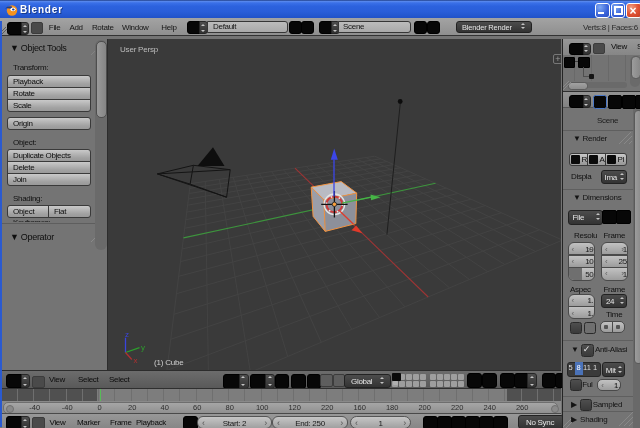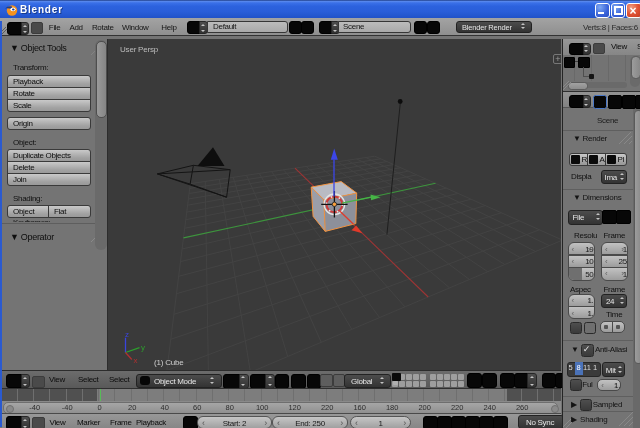--- a/index.html
+++ b/index.html
@@ -191,25 +191,20 @@
 </svg>
 <div style="position:absolute;left:445px;top:15px;width:8px;height:8px;border:1px solid #777;border-radius:2px;color:#999;font-size:9px;line-height:8px;text-align:center">+</div>
 </div>
 <div class="abs" id="hdr3d">
 <div class="blackbox" style="left:4px;top:3px;width:15px;height:12px;border-radius:3px 0 0 3px"></div>
 <div class="spin" style="left:19px;top:3px;width:7px;height:12px"></div>
 <div class="sq" style="left:29.5px;top:4.5px;width:11px;height:10px"></div>
 <div class="lbl" style="left:47px;top:4px;color:#0c0c0c">View</div>
 <div class="lbl" style="left:76px;top:4px;color:#0c0c0c">Select</div>
 <div class="lbl" style="left:107px;top:4px;color:#0c0c0c">Select</div>
-<div class="ddark" style="left:134px;top:2.5px;width:84px;height:12px">
-      <div class="blackbox" style="left:3px;top:1.5px;width:10px;height:9px;border:none"></div>
-      <span style="position:absolute;left:17px;top:2px;font-size:8px;letter-spacing:-0.3px">Object Mode</span>
-      <div class="spin" style="left:71px;top:0.5px;width:8px;height:10px;border:none;background:none"></div>
-    </div>
 <div class="blackbox" style="left:220.5px;top:2.5px;width:16px;height:13px;border-radius:3px 0 0 3px"></div>
 <div class="spin" style="left:236.5px;top:2.5px;width:8px;height:13px"></div>
 <div class="blackbox" style="left:248px;top:2.5px;width:15px;height:13px;border-radius:3px 0 0 3px"></div>
 <div class="spin" style="left:263px;top:2.5px;width:8px;height:13px"></div>
 <div class="blackbox" style="left:272.5px;top:2.5px;width:12px;height:13px"></div>
 <div class="blackbox" style="left:288.5px;top:2.5px;width:13px;height:13px"></div>
 <div class="blackbox" style="left:304.5px;top:2.5px;width:12px;height:13px"></div>
 <div class="sq" style="left:318px;top:3px;width:11px;height:11px;background:#5e5e5e"></div>
 <div class="sq" style="left:330.5px;top:3px;width:10px;height:11px;background:#5e5e5e"></div>
 <div class="ddark" style="left:342px;top:2.5px;width:45px;height:12px">

